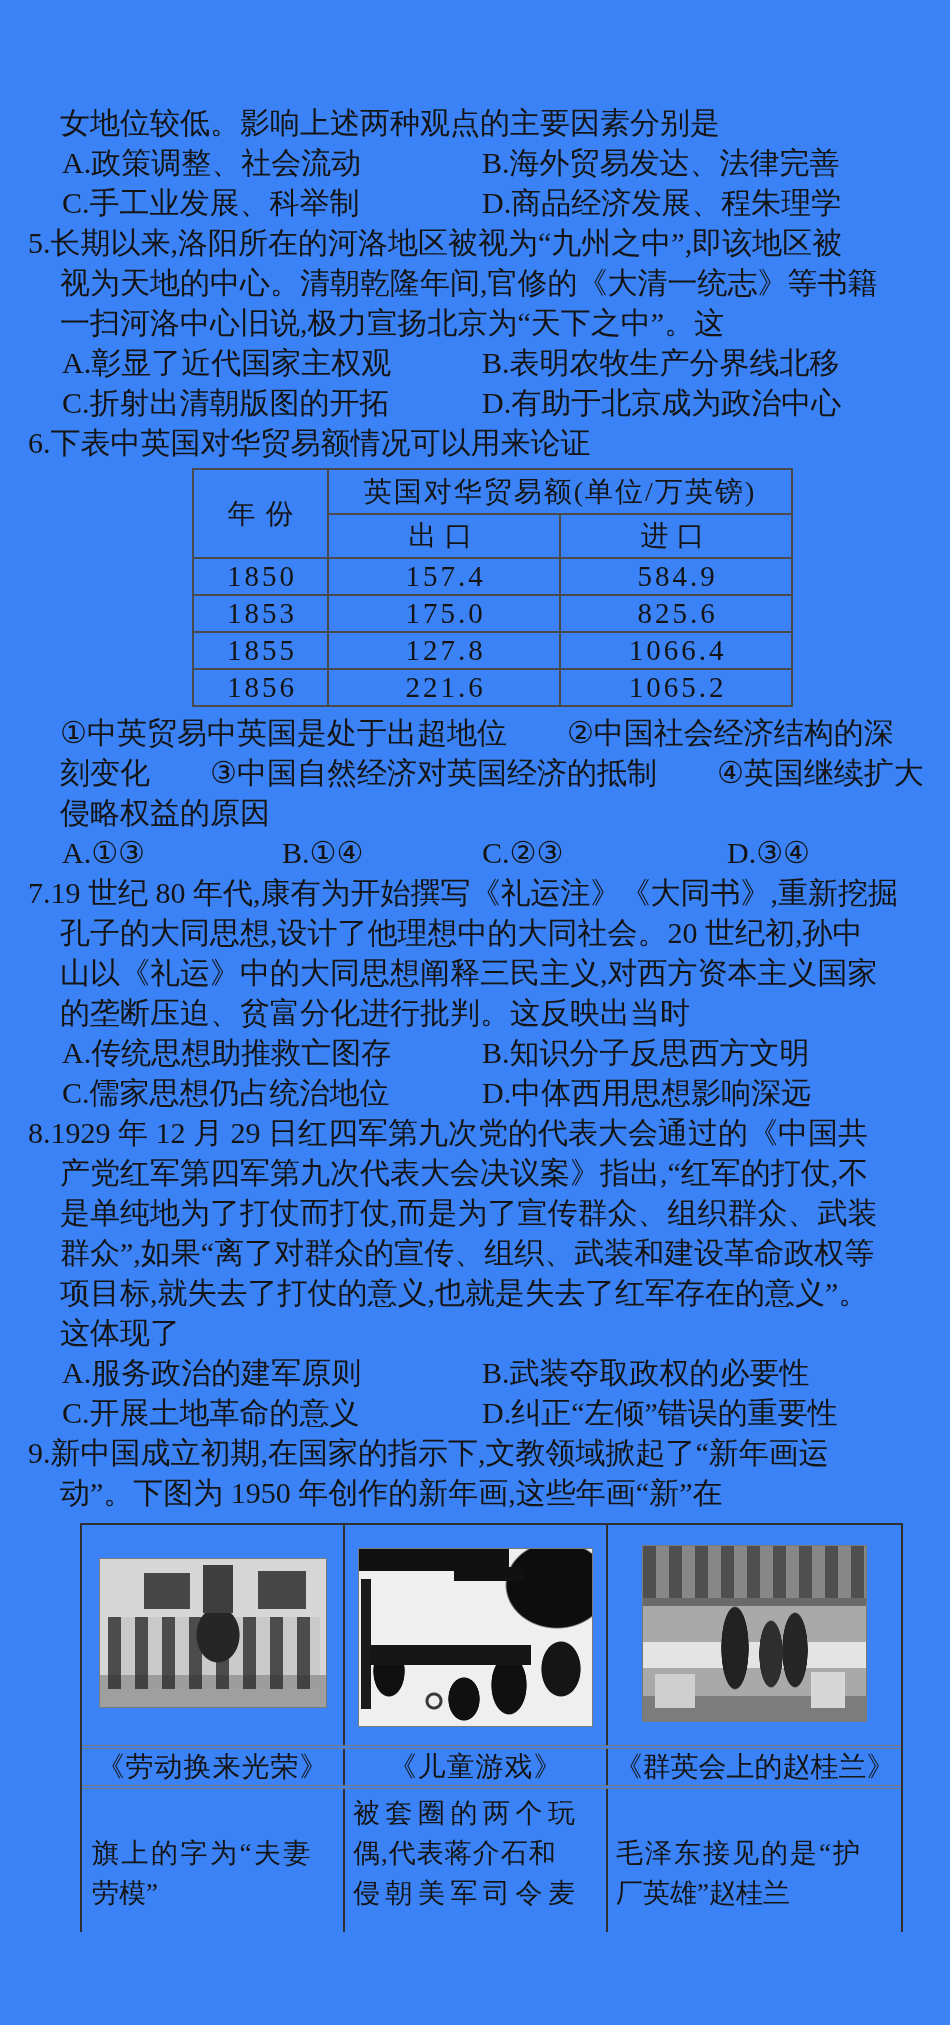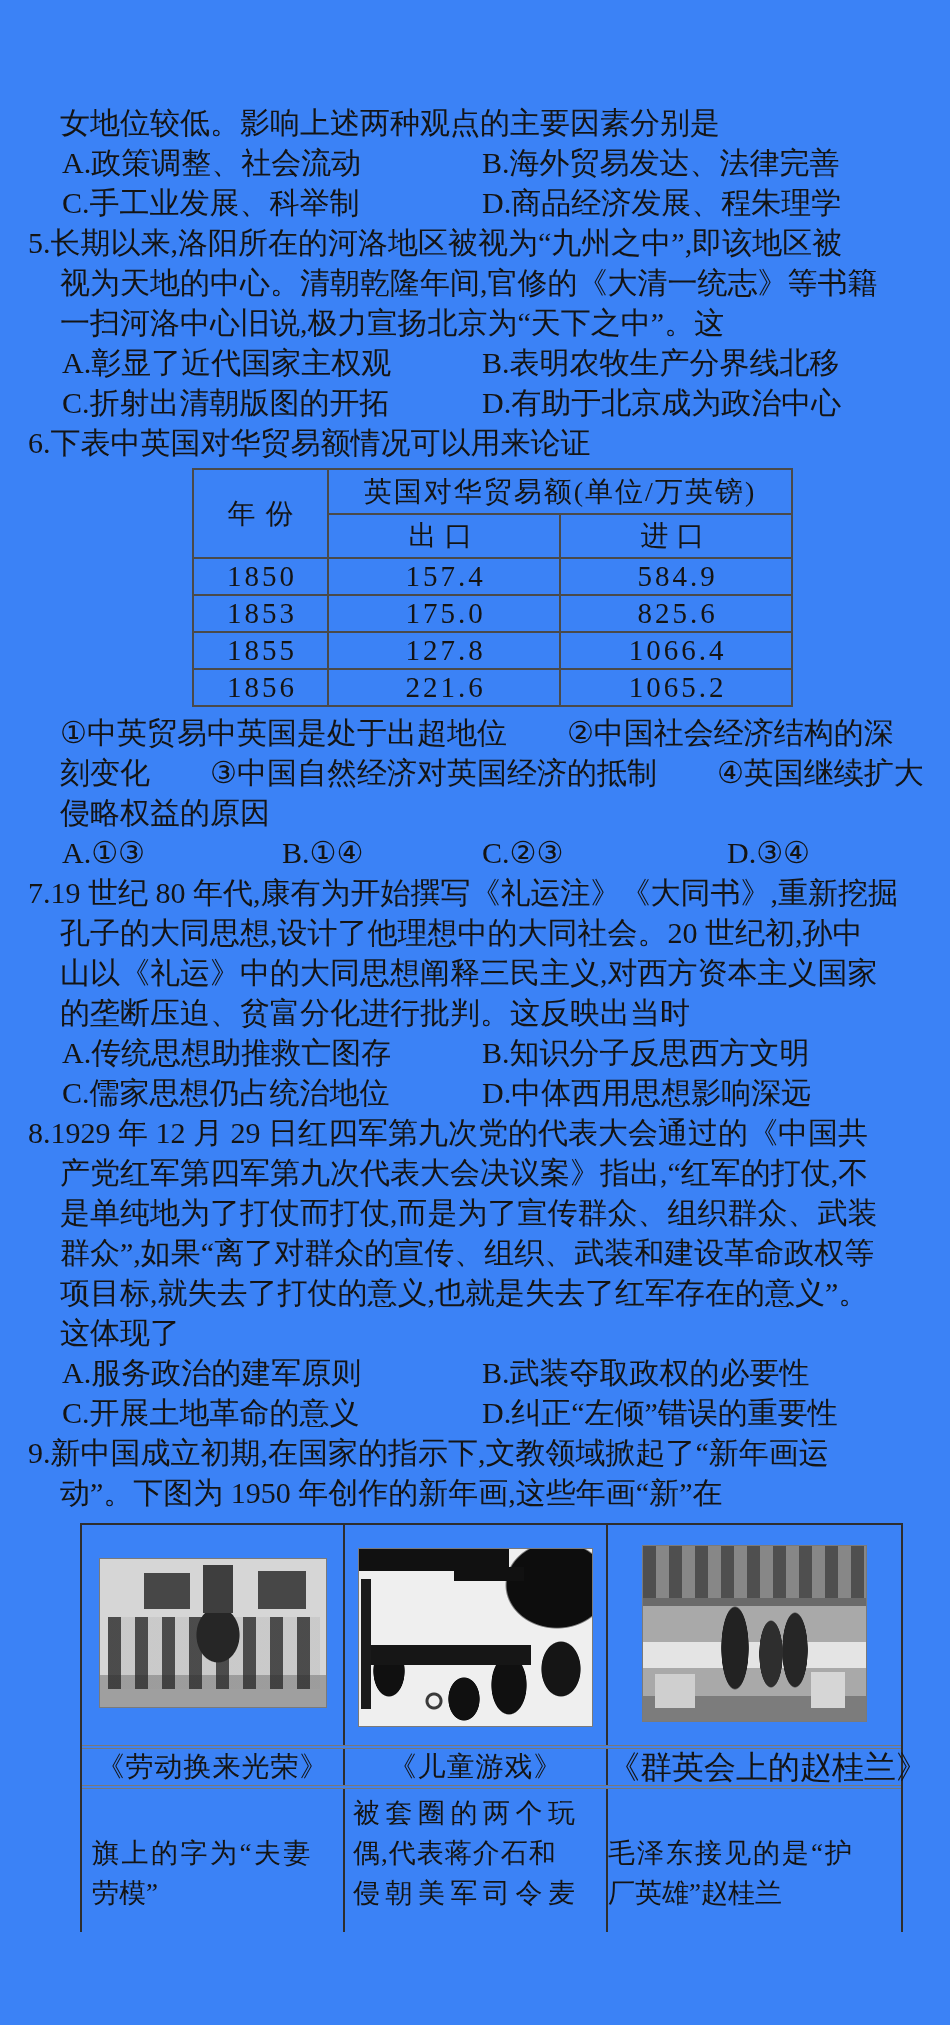--- a/index.html
+++ b/index.html
@@ -37,27 +37,27 @@
     border-top:2px solid #2e2e2e; border-left:2px solid #2e2e2e; border-right:2px solid #2e2e2e; }
   .grow { display:flex; }
   .gcell { position:relative; }
   .c1 { flex:0 0 263px; border-right:2px solid #2e2e2e; }
   .c2 { flex:0 0 263px; border-right:2px solid #2e2e2e; }
   .c3 { flex:1 1 auto; }
   .imgs { height:220px; }
   .imgs .gcell { display:flex; justify-content:center; align-items:flex-start; }
   .caps { height:44px; border-top:4px double #787878; border-bottom:4px double #787878; }
   .caps .gcell { line-height:36px; text-align:center; font-size:28px; letter-spacing:1px; white-space:nowrap; }
-  .caps .c3 { font-size:32px; letter-spacing:0; }
+  .caps .c3 { font-size:28px; letter-spacing:0; }
   .descs { height:143px; }
   .descs .gcell { font-size:27px; }
   .dl { height:40px; line-height:40px; white-space:nowrap; }
   .d1 { padding:44px 0 0 10px; }
   .d2 { padding:4px 0 0 8px; }
-  .d3 { padding:44px 0 0 0; }
+  .d3 { padding:44px 0 0 8px; }
   .ls-a { letter-spacing:2.5px; }
   .ls-b { letter-spacing:5.5px; }
   .ls-c { letter-spacing:1px; }
   .ls-d { letter-spacing:2px; }
 
   
   .pimg { border:1px solid #7a7a7a; }
   .img1 { width:228px; height:150px; margin-top:33px;
     background:
       linear-gradient(#3e3e3e,#3e3e3e) 103px 6px/30px 48px,

